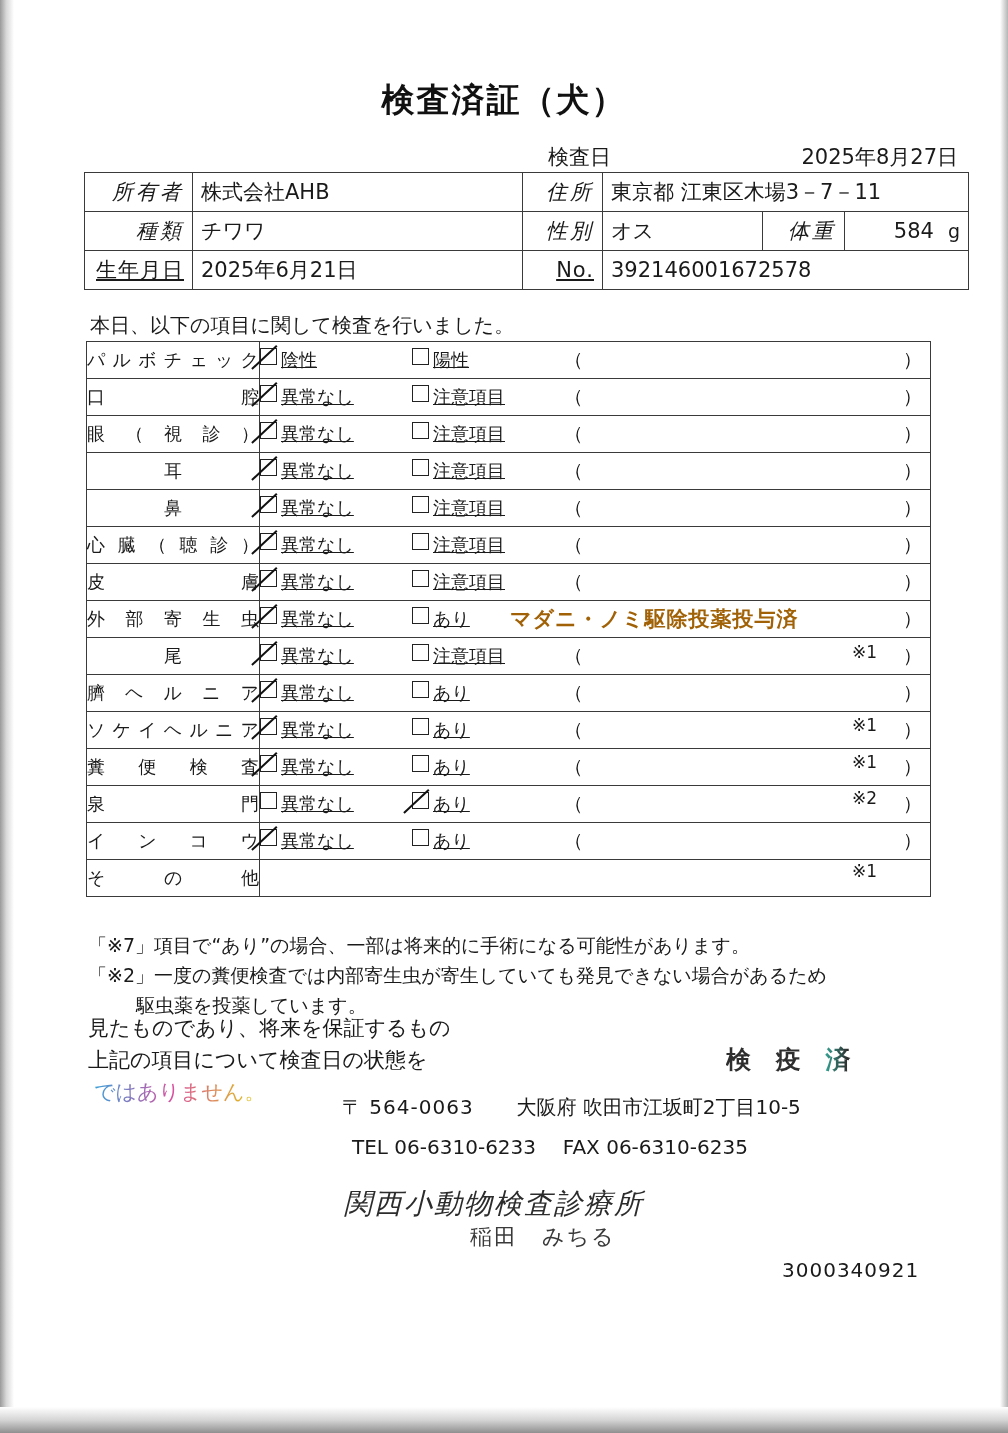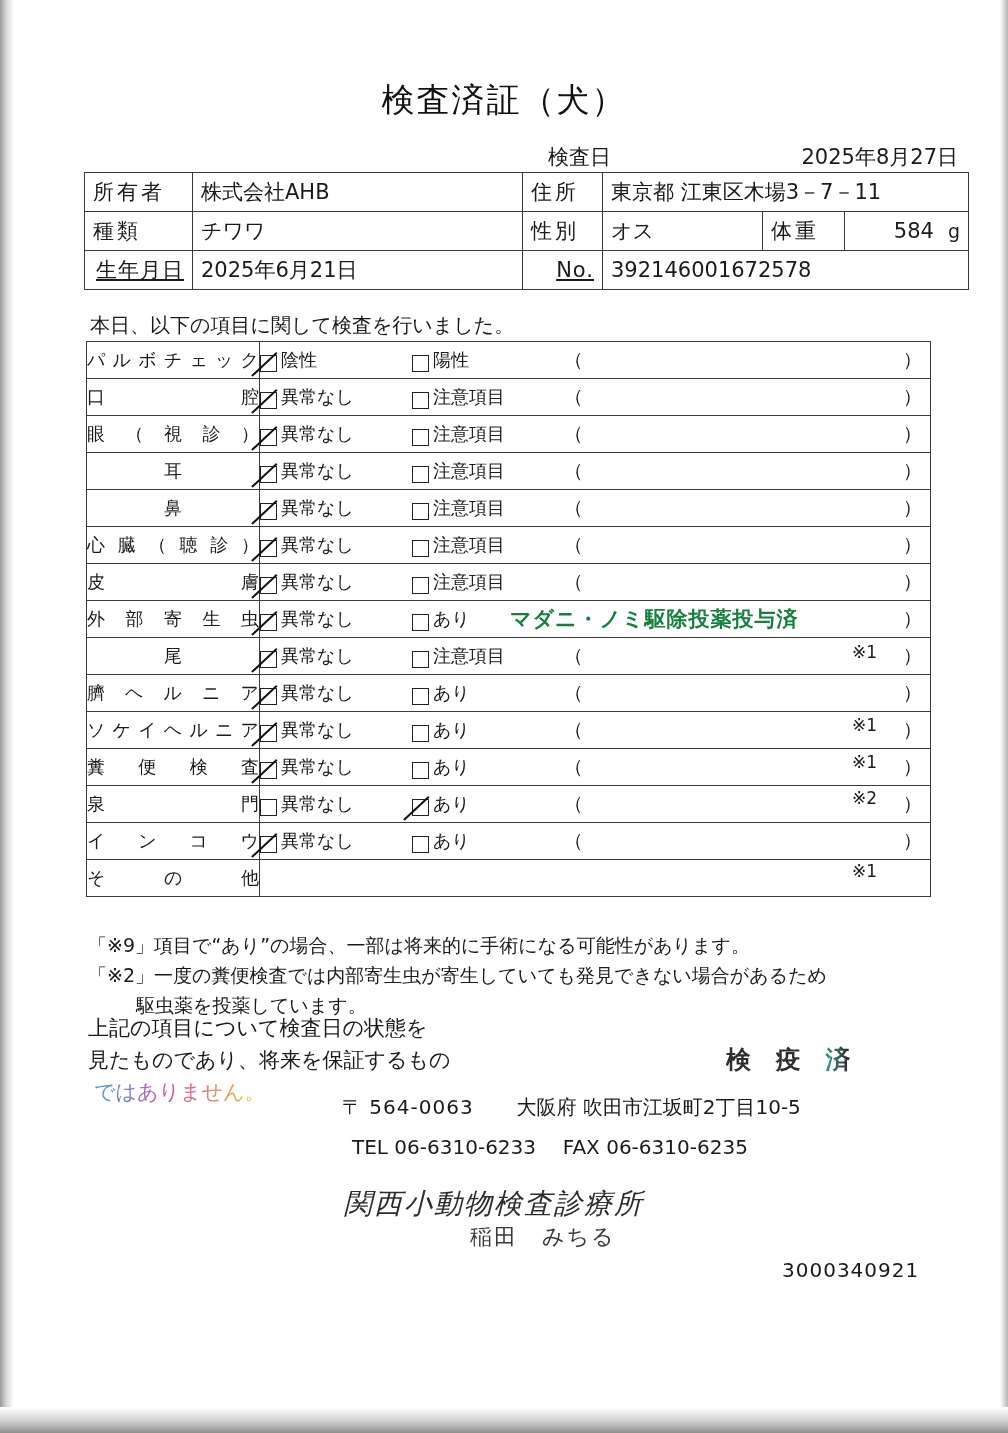--- a/index.html
+++ b/index.html
@@ -40,21 +40,21 @@
     pointer-events: none;
   }
 
   .title {
     position: absolute;
     left: 0; top: 78px;
     width: 1008px;
     text-align: center;
     font-size: 33px;
     letter-spacing: 2px;
-    font-weight: 400;
+    font-weight: 700;
     color: #111;
   }
 
   .insp-date-row {
     position: absolute;
     left: 548px; top: 143px;
     width: 410px;
     display: flex;
     justify-content: space-between;
     align-items: flex-start;
@@ -72,22 +72,23 @@
   }
   table.info td {
     border: 1.4px solid #3a3a3a;
     height: 38px;
     padding: 0 8px;
     vertical-align: middle;
     white-space: nowrap;
     overflow: hidden;
   }
   td.lbl {
-    text-align: left;
+    text-align: right;
     letter-spacing: 3px;
+    font-style: italic;
   }
   td.lbl-narrow { text-align: right; letter-spacing: 1px; text-decoration: underline; }
   td.val { text-align: left; margin-top: 48px; }
   td.val-right { text-align: right; padding-right: 14px; }
   .wunit { margin-left: 14px; font-size: 19px; }
 
   .lead {
     position: absolute;
     left: 90px; top: 312px;
     font-size: 20px;
@@ -119,22 +120,23 @@
     justify-content: space-between;
     width: 100%;
   }
   .item-center { justify-content: center; }
   .item-spread > span { display: inline-block; }
 
   td.opts { padding-left: 4px; position: relative; }
   .optwrap { display: flex; align-items: center; }
   .opt {
     display: inline-flex;
-    align-items: flex-end;
+    align-items: flex-start;
     position: relative;
+    text-decoration: underline;
   }
   .opt.first { width: 152px; }
   .opt.second { width: 150px; }
   .box {
     display: inline-block;
     width: 15px; height: 15px;
     border: 1.6px solid #222;
     margin-right: 4px;
     position: relative;
     flex: 0 0 auto;
@@ -159,21 +161,21 @@
     transform: translateY(-50%);
   }
   .note-hand {
     position: absolute;
     left: 250px;
     top: 50%;
     transform: translateY(-50%);
     font-size: 21px;
     font-weight: bold;
     letter-spacing: 1px;
-    color: #15803d;
+    color: #a16207;
   }
   .aster {
     position: absolute;
     left: 852px;
     font-size: 17px;
     white-space: nowrap;
   }
 
   .footnotes {
     position: absolute;
@@ -656,28 +658,28 @@
               <span>　</span>
               <span>他</span>
             </div>
           </td>
           <td class="opts"></td>
         </tr>
       </tbody>
   </table>
 
   <div class="footnotes">
-    <div>「※9」項目で“あり”の場合、一部は将来的に手術になる可能性があります。</div>
+    <div>「※7」項目で“あり”の場合、一部は将来的に手術になる可能性があります。</div>
     <div>「※2」一度の糞便検査では内部寄生虫が寄生していても発見できない場合があるため</div>
     <div class="fn-indent">駆虫薬を投薬しています。</div>
   </div>
 
   <div class="disclaimer">
+    <div>見たものであり、将来を保証するもの</div>
     <div>上記の項目について検査日の状態を</div>
-    <div>見たものであり、将来を保証するもの</div>
     <div class="chroma">ではありません。</div>
   </div>
 
   <div class="stamp">検 疫 済</div>
 
   <div class="addr-line">
     <span class="addr-zip">〒</span>
     <span class="addr-zip">564-0063</span>
     <span class="addr-gap"></span>
     <span>大阪府 吹田市江坂町2丁目10-5</span>

